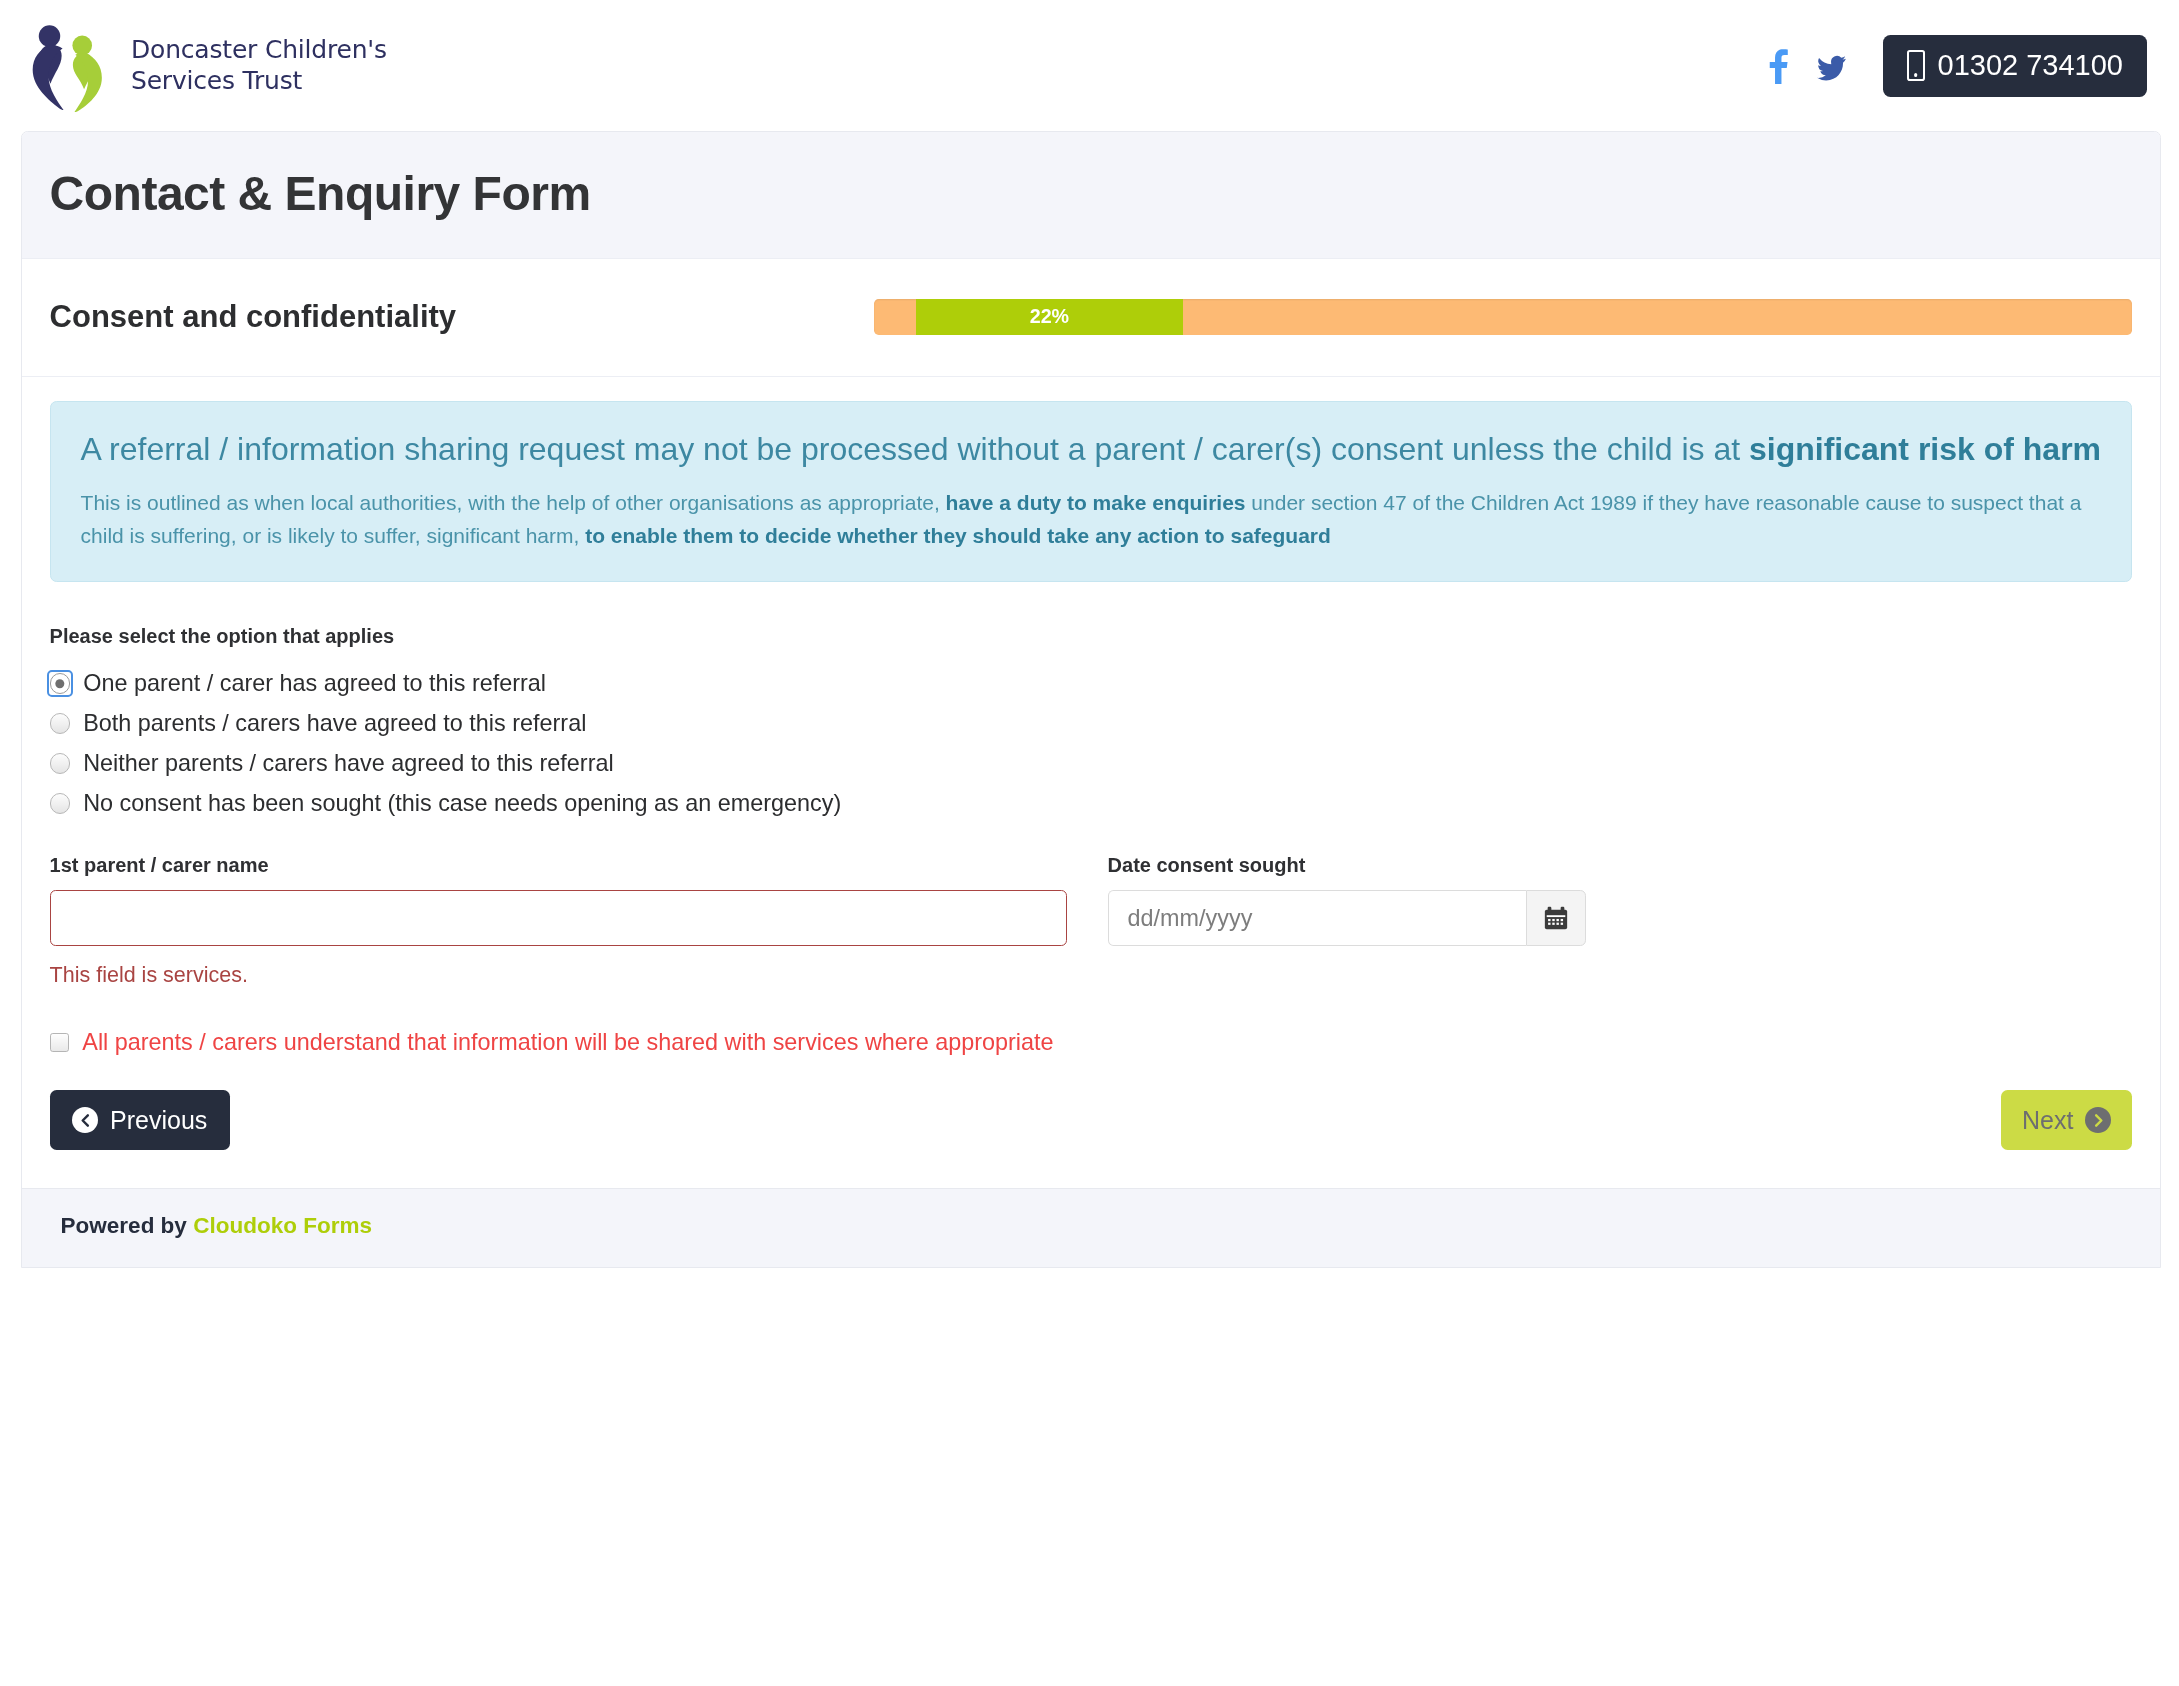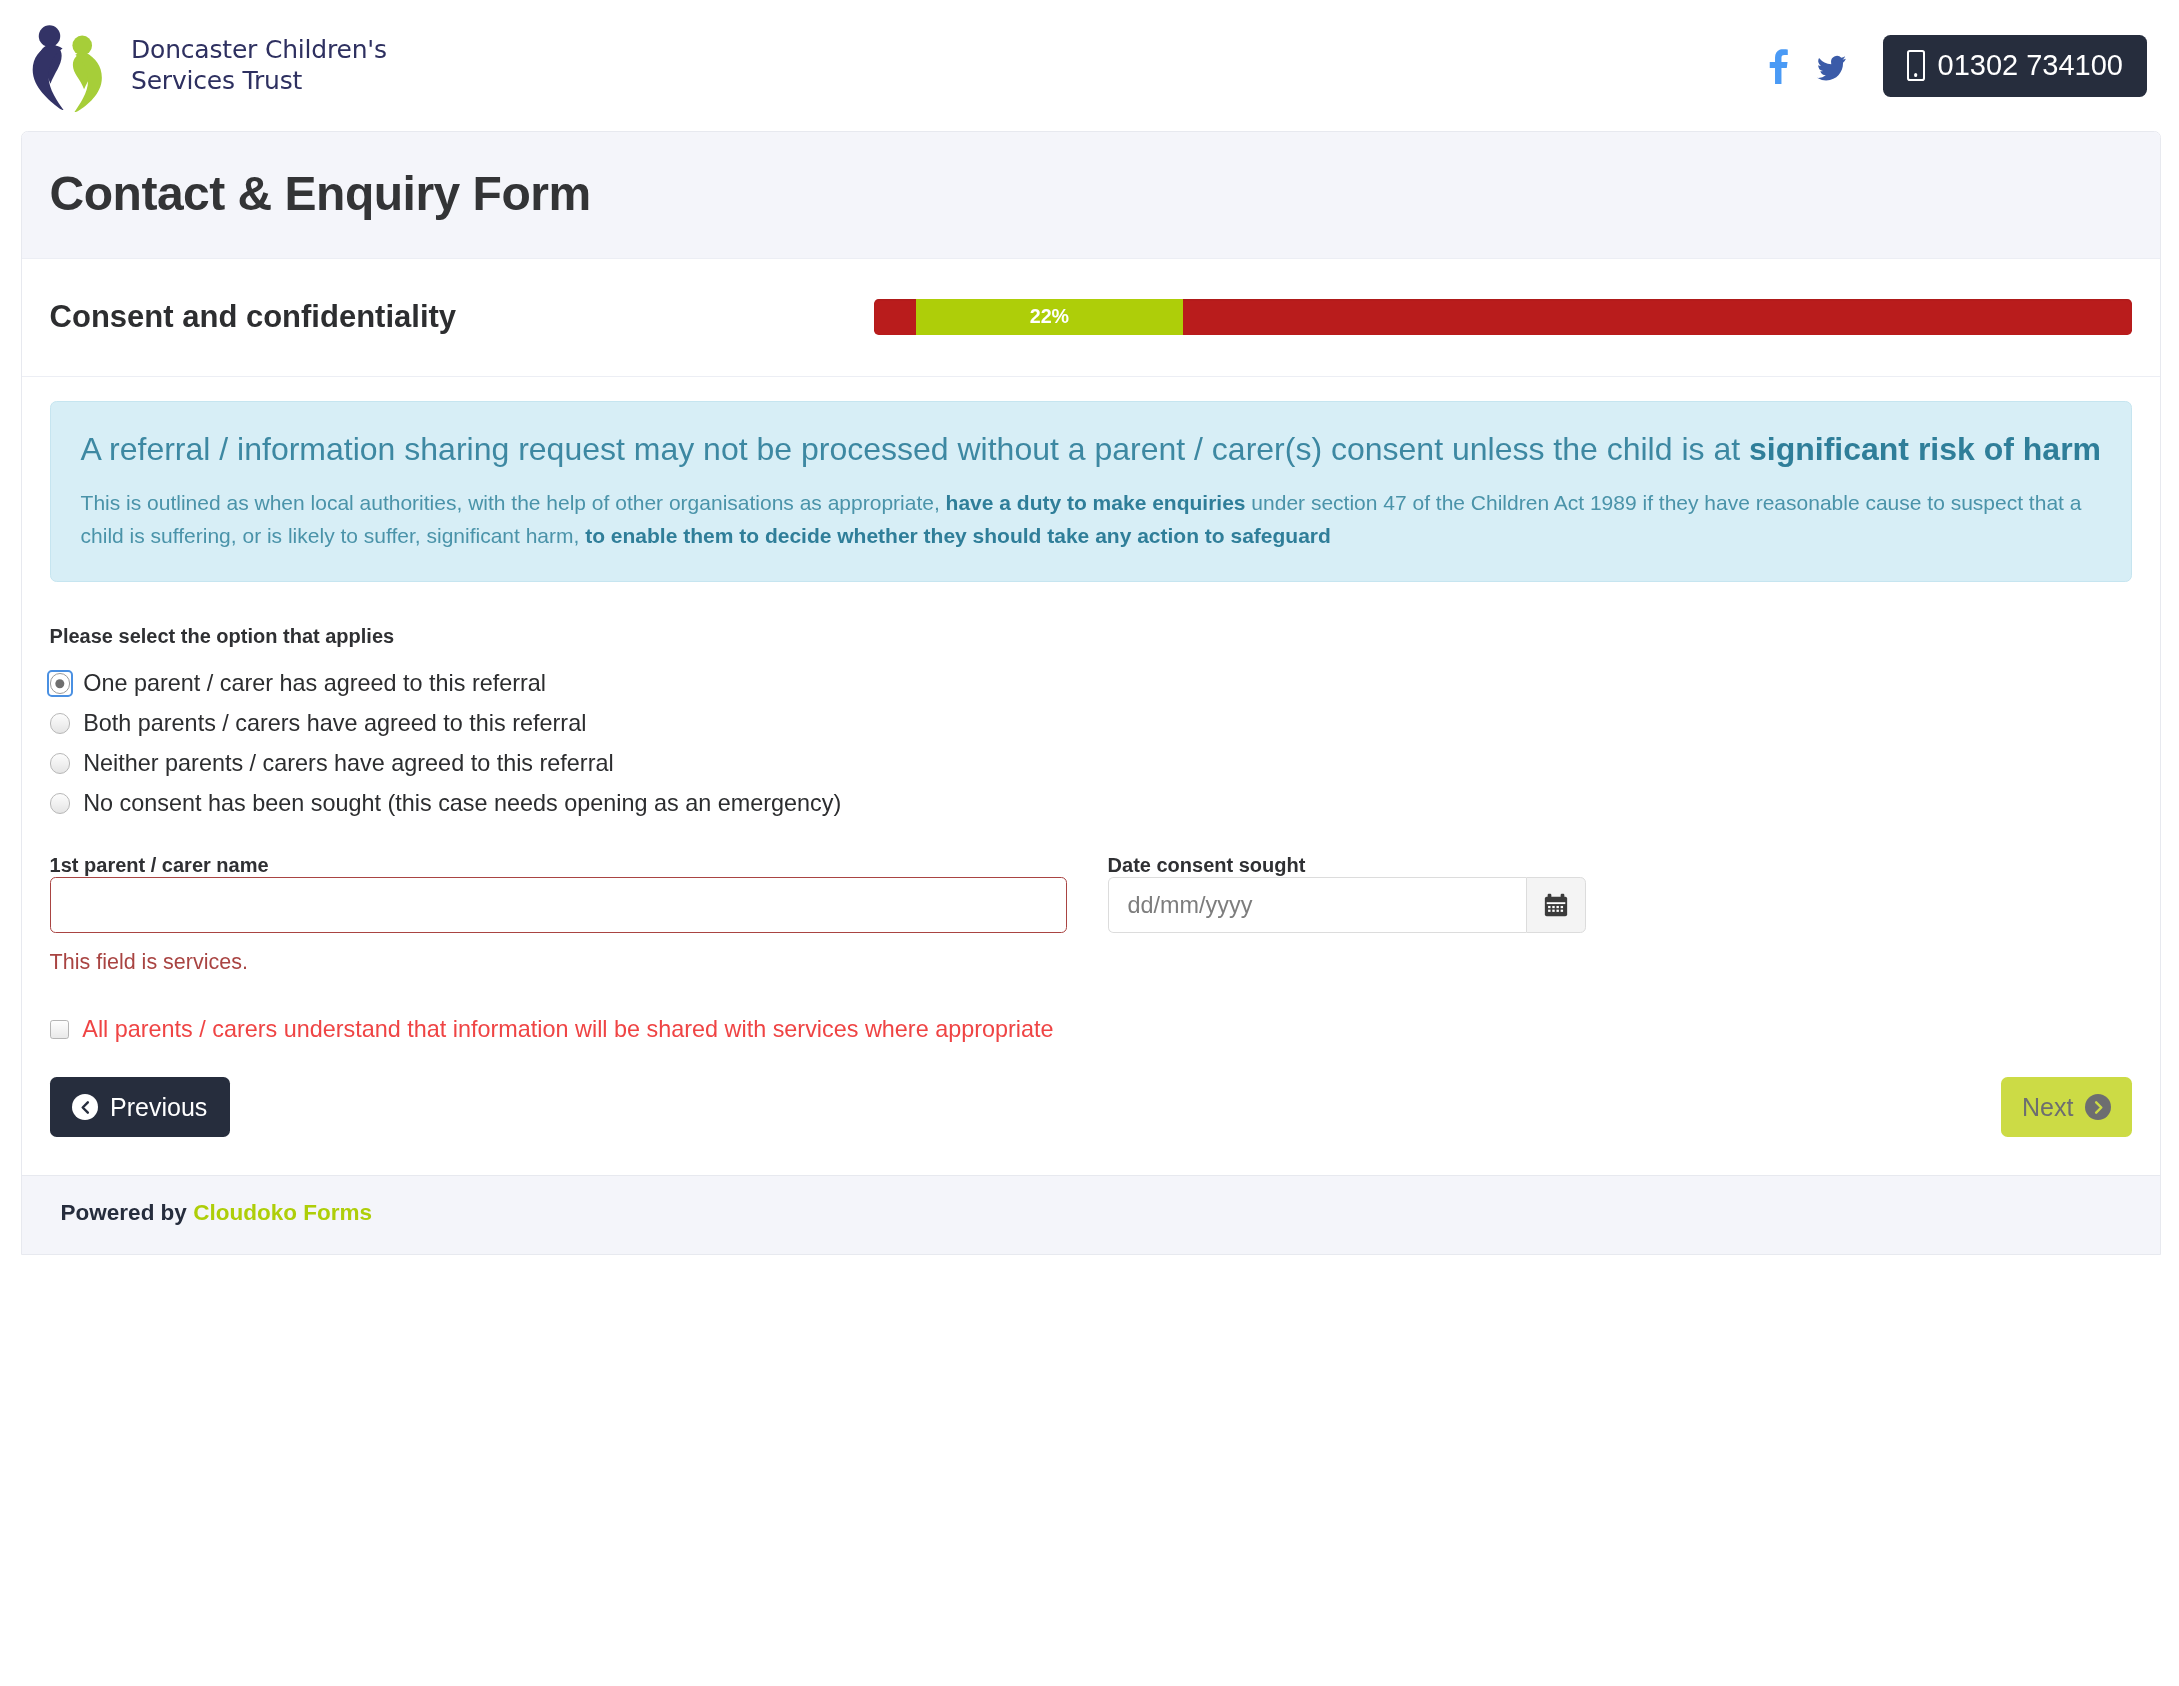--- a/index.html
+++ b/index.html
@@ -94,21 +94,21 @@
   }
   .progress-wrap { flex: 1; padding-right: 1.9px; }
   .progress-label {
     font-size: 19.7px;
     font-weight: bold;
     color: #2f3033;
     margin-bottom: 11.2px;
   }
   .progress-track {
     height: 36px;
-    background: #b91c1c;
+    background: #fdba74;
     border-radius: 4.7px;
     box-shadow: inset 0 0.9px 1.9px rgba(0,0,0,.08);
     overflow: hidden;
     padding-left: 42px;
   }
   .progress-fill {
     height: 100%;
     background: #aece09;
     color: #ffffff;
     font-size: 19.7px;
@@ -188,20 +188,21 @@
   .radio-label { font-size: 23.4px; color: #2c2d2f; }
 
   
   .field-row { display: flex; gap: 41px; margin-bottom: 15px; }
   .field-col-name { width: 1017px; flex: none; }
   .field-col-date { width: 478px; flex: none; }
   .field-label {
     font-size: 20px;
     font-weight: bold;
     color: #2f3033;
+    margin-bottom: 13px;
   }
   .txt-input {
     width: 100%;
     height: 56px;
     border: 0.9px solid #a94442;
     border-radius: 5.6px;
     background: #ffffff;
     font-size: 22.5px;
     padding: 0 15px;
     font-family: "Liberation Sans", sans-serif;

